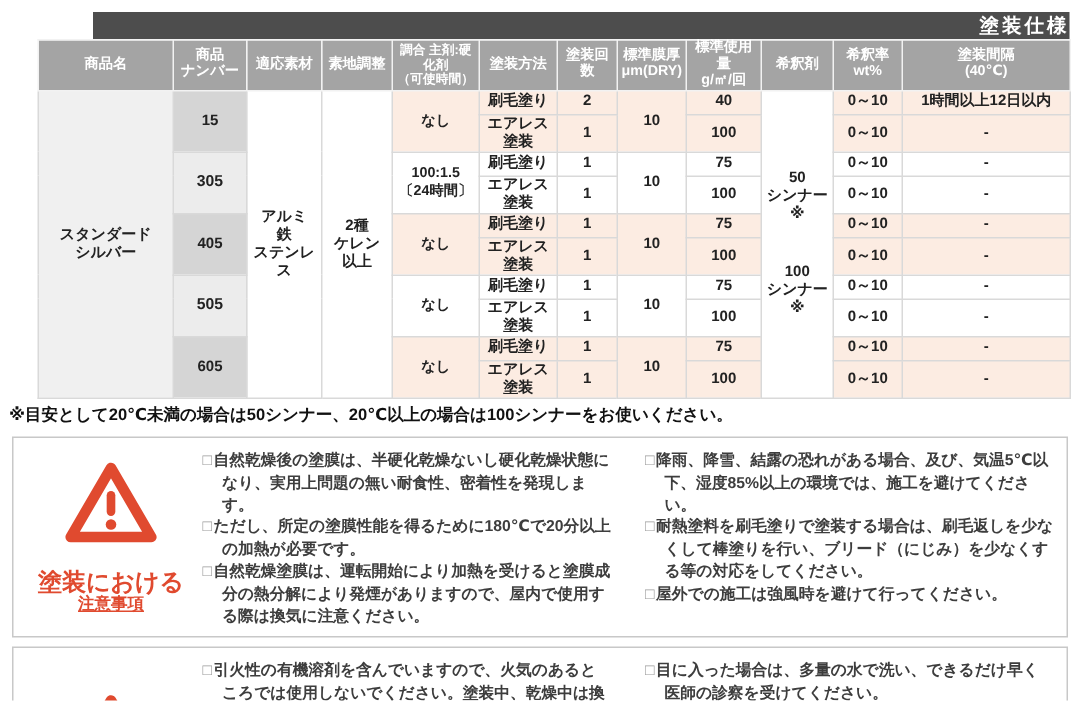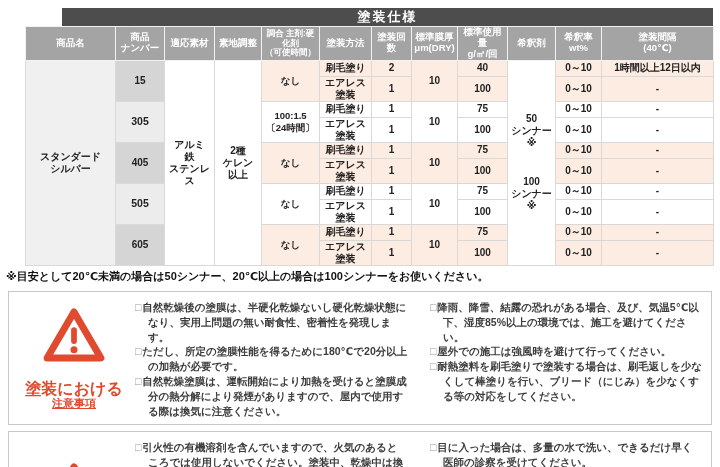--- a/index.html
+++ b/index.html
@@ -5,21 +5,21 @@
   html,body{margin:0;padding:0;}
   body{
     width:720px;height:467px;background:#fff;overflow:hidden;
     font-family:"Liberation Sans","DejaVu Sans",sans-serif;
     -webkit-font-smoothing:antialiased;
   }
   
   .table-wrap{width:688px;margin:8px 7px 0 25px;}
   .table-title{
     background:#4d4d4d;color:#fff;font-weight:bold;font-size:13px;
-    text-align:center;height:18px;line-height:18px;letter-spacing:2px;margin-left:37px;
+    text-align:right;height:18px;line-height:18px;letter-spacing:2px;margin-left:37px;
   }
   table.spec{border-collapse:collapse;table-layout:fixed;width:688px;}
   table.spec th,table.spec td{
     border:1px solid #d9d9d9;padding:0 1px;text-align:center;vertical-align:middle;
     font-weight:bold;color:#222;white-space:pre-line;line-height:1.2;
   }
   table.spec thead th{
     background:#a4a4a4;color:#fff;font-size:9.5px;height:30px;
     border:1px solid #f2f2f2;line-height:1.15;font-weight:bold;
   }
@@ -217,22 +217,22 @@
     <div class="sec-title-sub">注意事項</div>
   </div>
   <div class="section-cols">
     <div class="sec-col">
       <div class="item"><span class="chk">□</span><span>自然乾燥後の塗膜は、半硬化乾燥ないし硬化乾燥状態になり、実用上問題の無い耐食性、密着性を発現します。</span></div>
       <div class="item"><span class="chk">□</span><span>ただし、所定の塗膜性能を得るために180℃で20分以上の加熱が必要です。</span></div>
       <div class="item"><span class="chk">□</span><span>自然乾燥塗膜は、運転開始により加熱を受けると塗膜成分の熱分解により発煙がありますので、屋内で使用する際は換気に注意ください。</span></div>
     </div>
     <div class="sec-col">
       <div class="item"><span class="chk">□</span><span>降雨、降雪、結露の恐れがある場合、及び、気温5℃以下、湿度85%以上の環境では、施工を避けてください。</span></div>
+      <div class="item"><span class="chk">□</span><span>耐熱塗料を刷毛塗りで塗装する場合は、刷毛返しを少なくして棒塗りを行い、ブリード（にじみ）を少なくする等の対応をしてください。</span></div>
       <div class="item"><span class="chk">□</span><span>屋外での施工は強風時を避けて行ってください。</span></div>
-      <div class="item"><span class="chk">□</span><span>耐熱塗料を刷毛塗りで塗装する場合は、刷毛返しを少なくして棒塗りを行い、ブリード（にじみ）を少なくする等の対応をしてください。</span></div>
     </div>
   </div>
 </div>
 
 <div class="section second">
   <div class="section-icon-area">
     <svg class="tri-svg" viewBox="0 0 100 90">
       <path d="M50 9 L92 81 H8 Z" fill="none" stroke="#e04a2f" stroke-width="11" stroke-linejoin="round"></path>
       <rect x="45.5" y="33" width="9" height="26" rx="4.5" fill="#e04a2f"></rect>
       <circle cx="50" cy="68" r="5.5" fill="#e04a2f"></circle>

